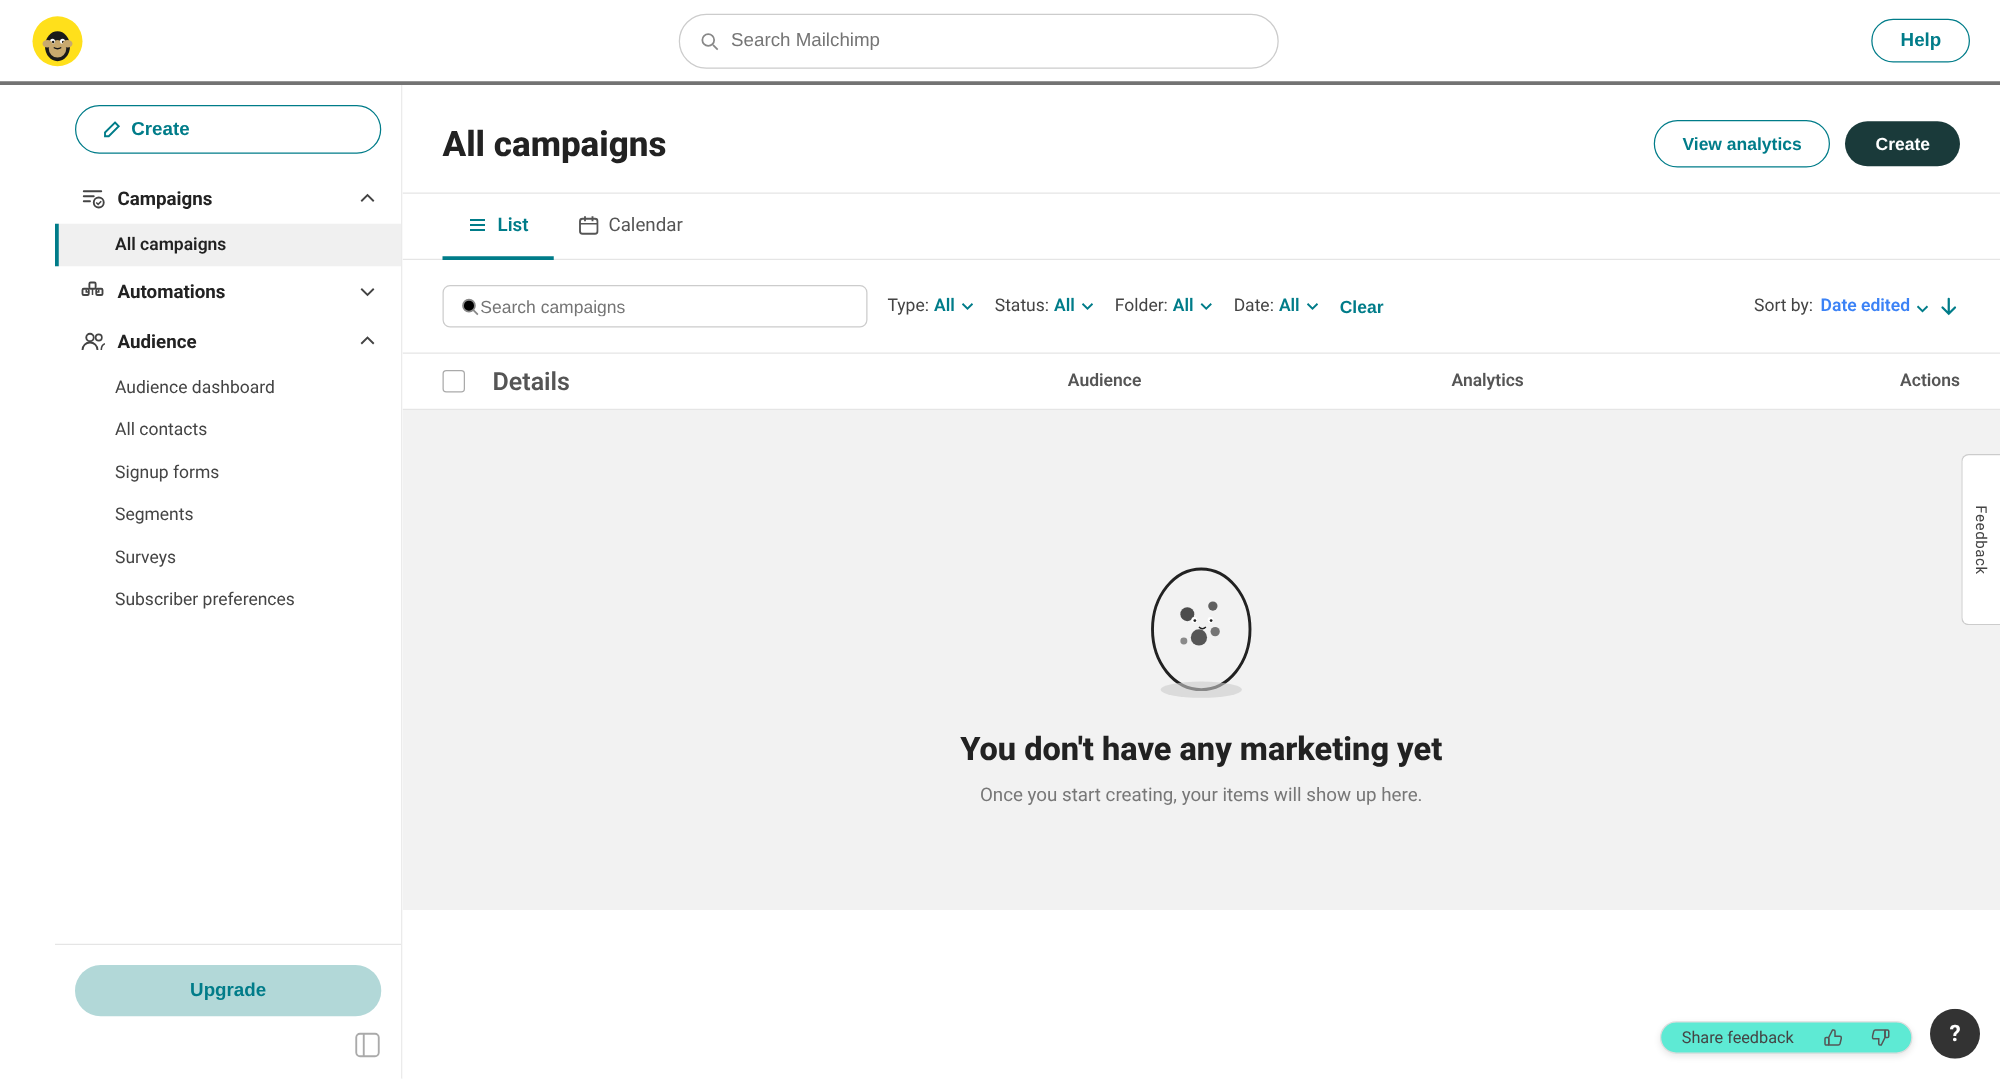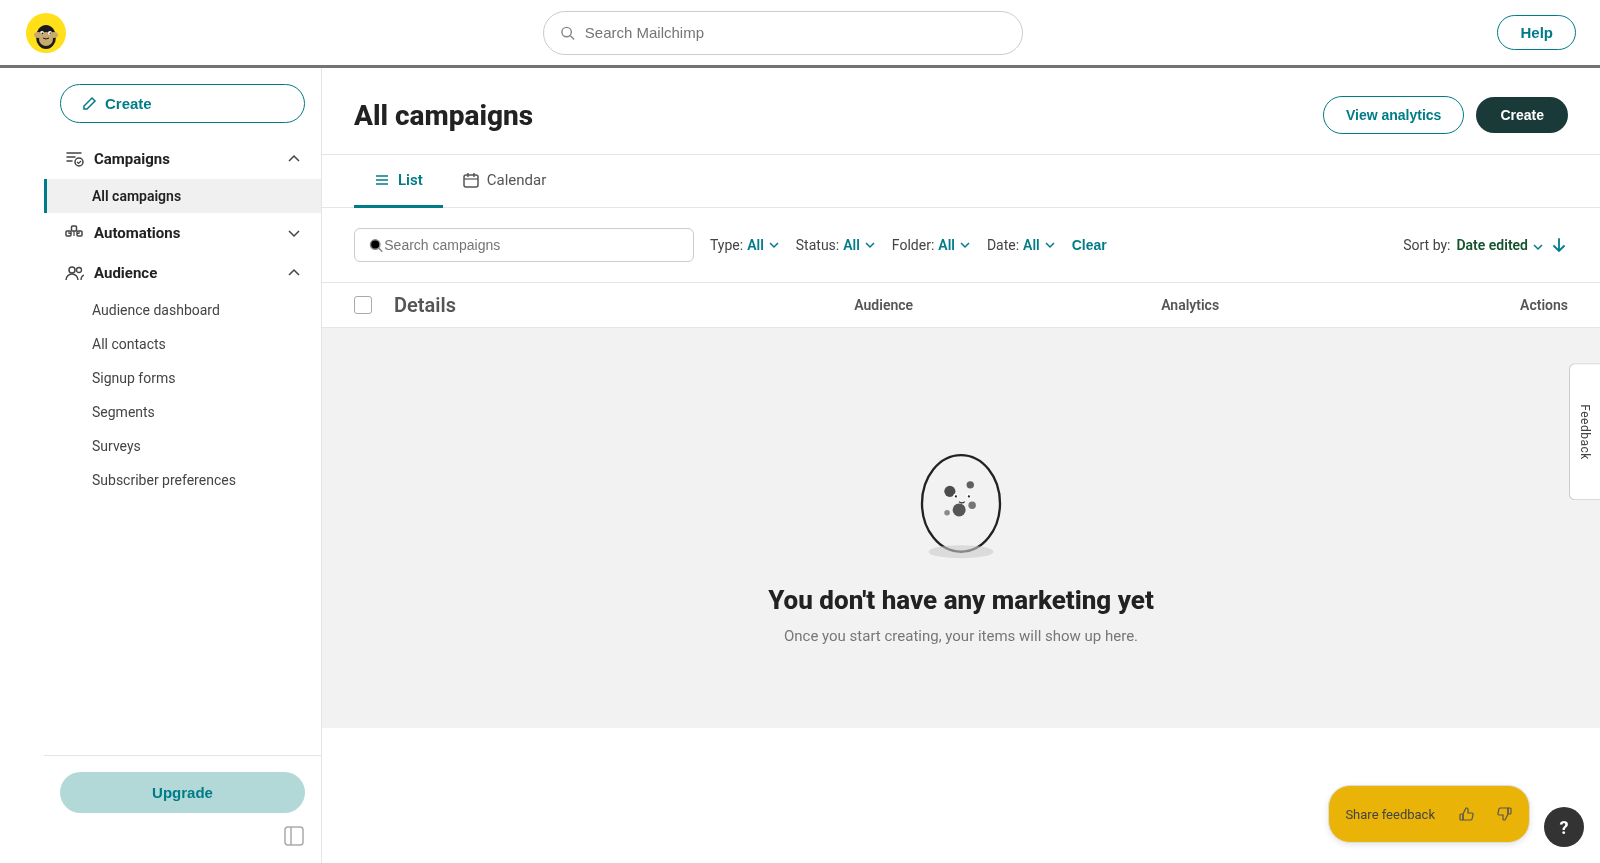--- a/index.html
+++ b/index.html
@@ -266,21 +266,21 @@
     }
     .sort-group {
       display: flex;
       align-items: center;
       gap: 6px;
       margin-left: auto;
       font-size: 14px;
       color: #444;
     }
     .sort-group .sort-value {
-      color: #14532d;
+      color: #3b82f6;
       font-weight: 600;
       display: flex;
       align-items: flex-end;
       gap: 4px;
     }
     .sort-desc-icon {
       color: #007c89;
     }
 
     
@@ -328,24 +328,24 @@
     }
 
     
     .share-feedback-bar {
       position: fixed;
       bottom: 20px;
       right: 70px;
       display: flex;
       align-items: center;
       gap: 23px;
-      background: #eab308;
+      background: #5eead4;
       border: 1px solid #ddd;
       border-radius: 22px;
-      padding: 20px 16px;
+      padding: 4px 16px;
       font-size: 13px;
       color: #444;
       box-shadow: 0 2px 6px rgba(0,0,0,0.1);
     }
     .help-circle {
       position: fixed;
       bottom: 16px;
       right: 16px;
       width: 40px;
       height: 40px;

